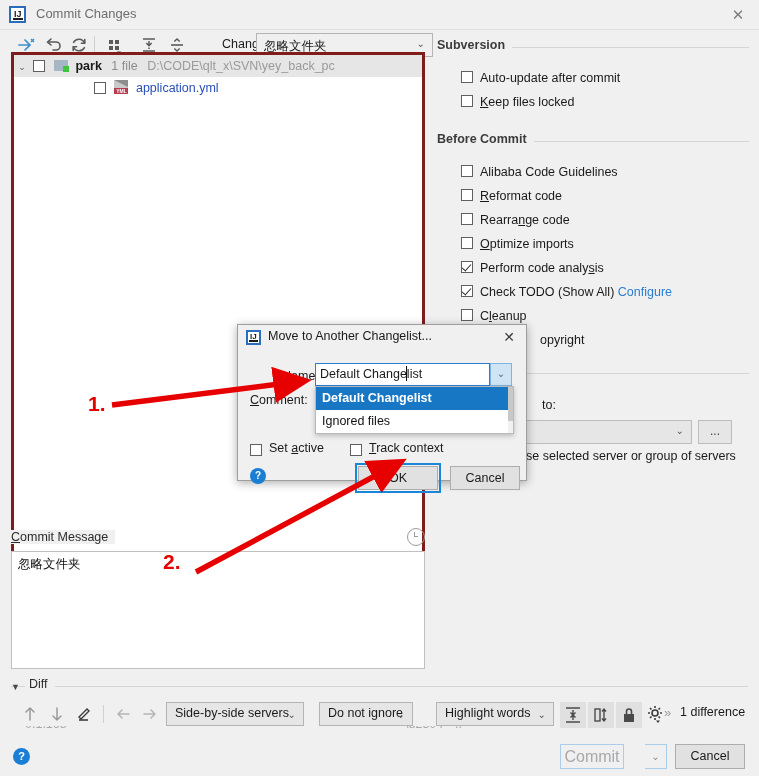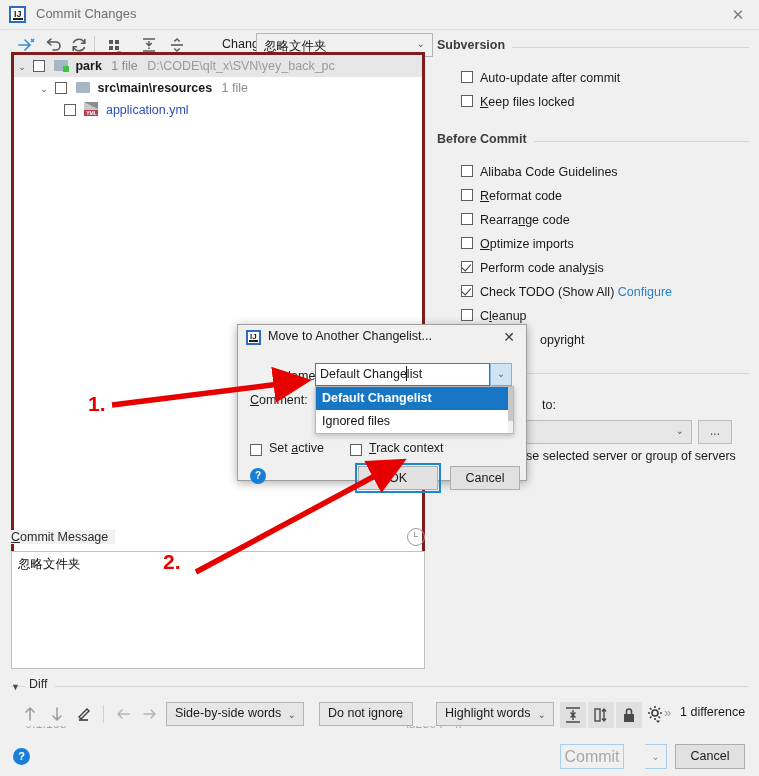--- a/index.html
+++ b/index.html
@@ -172,28 +172,21 @@
 
 <div id="tree">
   <div class="trow sel">
     <span class="chev">⌄</span>
     <span class="cbx"></span>
     <span class="folder mod"></span>
     <span class="tname">park</span>
     <span class="tmeta">1 file</span>
     <span class="tpath">D:\CODE\qlt_x\SVN\yey_back_pc</span>
   </div>
-  <div class="trow" style="padding-left:22px">
-    <span class="chev">⌄</span>
-    <span class="cbx"></span>
-    <span class="folder"></span>
-    <span class="tname">src\main\resources</span>
-    <span class="tmeta">1 file</span>
-  </div>
-  <div class="trow" style="padding-left:50px">
+  <div class="trow" style="padding-left:80px">
     <span class="cbx"></span>
     <span class="ymlico"><b>YML</b></span>
     <span class="tfile">application.yml</span>
   </div>
 </div>
 
 <div id="right">
 
   <div class="sect">
     <span class="rule"></span>
@@ -297,21 +290,21 @@
   </svg>
   <span class="tb-sep" style="position:absolute;left:92px;top:3px"></span>
   <svg class="db" style="left:101px;width:22px;height:24px" viewBox="0 0 22 24">
     <path d="M17 12H6M10 8l-4 4 4 4" stroke="#b4b4b4" stroke-width="1.5" fill="none" stroke-linecap="round" stroke-linejoin="round"></path>
   </svg>
   <svg class="db" style="left:128px;width:22px;height:24px" viewBox="0 0 22 24">
     <path d="M5 12h11M12 8l4 4-4 4" stroke="#b4b4b4" stroke-width="1.5" fill="none" stroke-linecap="round" stroke-linejoin="round"></path>
   </svg>
 
   <div class="dsel" style="left:155px;width:138px">
-    <span class="t">Side-by-side words</span>
+    <span class="t">Side-by-side servers</span>
     <span class="a">⌄</span>
   </div>
   <div class="dsel" style="left:308px;width:94px">
     <span class="t">Do not ignore</span>
     <span class="a">⌄</span>
   </div>
   <div class="dsel" style="left:425px;width:118px">
     <span class="t">Highlight words</span>
     <span class="a">⌄</span>
   </div>

